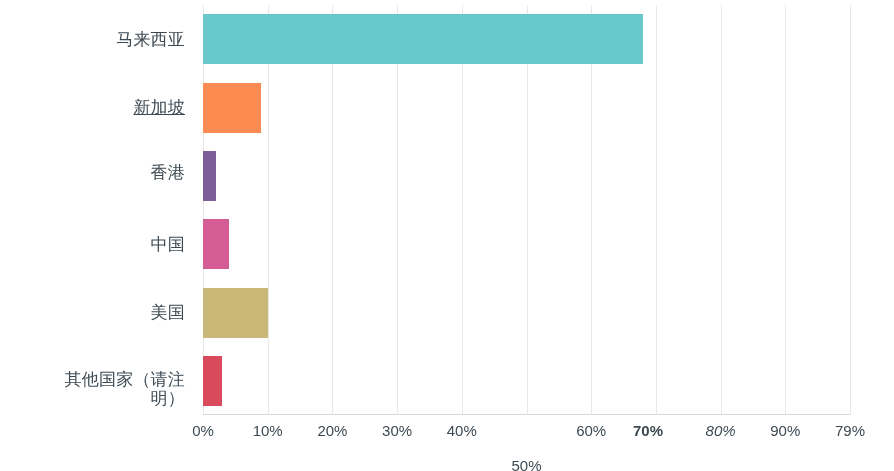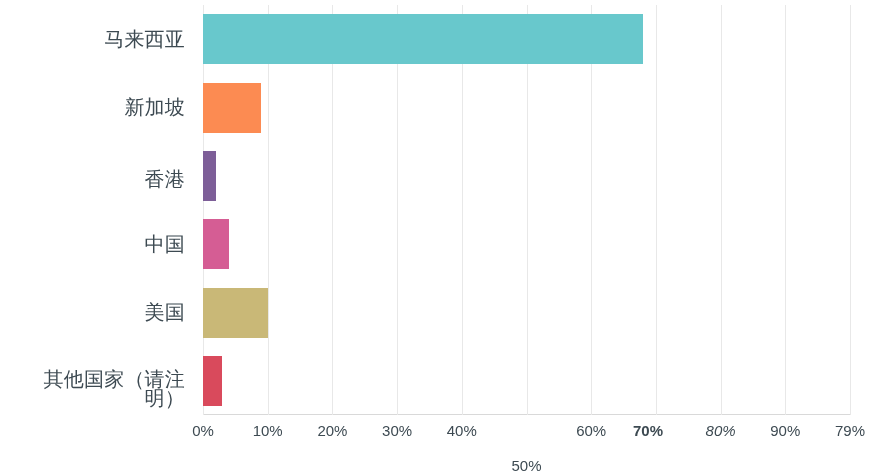--- a/index.html
+++ b/index.html
@@ -30,21 +30,21 @@
     height: 410px;
   }
   .ylabel {
     position: absolute;
     right: 0;
     width: 195px;
     text-align: right;
     padding-right: 10px;
     box-sizing: border-box;
     color: #3d4a52;
-    font-size: 20px;
+    font-size: 17px;
     line-height: 19px;
     letter-spacing: 0.2px;
     white-space: pre-line;
   }
 
   
   .plot {
     position: absolute;
     left: 203px;
     top: 5px;
@@ -92,22 +92,22 @@
     white-space: nowrap;
   }
 </style>
 </head>
 <body>
 
 <div class="chart-root">
 
   <div class="ylabels">
       <div class="ylabel" style="top: 24.6667px;">马来西亚</div>
-      <div class="ylabel" style="top: 93px;">新加坡</div>
-      <div class="ylabel" style="top: 165px;">香港</div>
+      <div class="ylabel" style="top: 93px; text-decoration: underline;">新加坡</div>
+      <div class="ylabel" style="top: 158px;">香港</div>
       <div class="ylabel" style="top: 229.667px;">中国</div>
       <div class="ylabel" style="top: 298px;">美国</div>
       <div class="ylabel" style="top: 356.833px; margin-top: 8px;">其他国家（请注
 明）</div>
     </div>
 
   <div class="plot">
     <div class="axis-baseline"></div>
   <div class="gridline" style="left: 0px;"></div>
       <div class="gridline" style="left: 64.7px;"></div>

